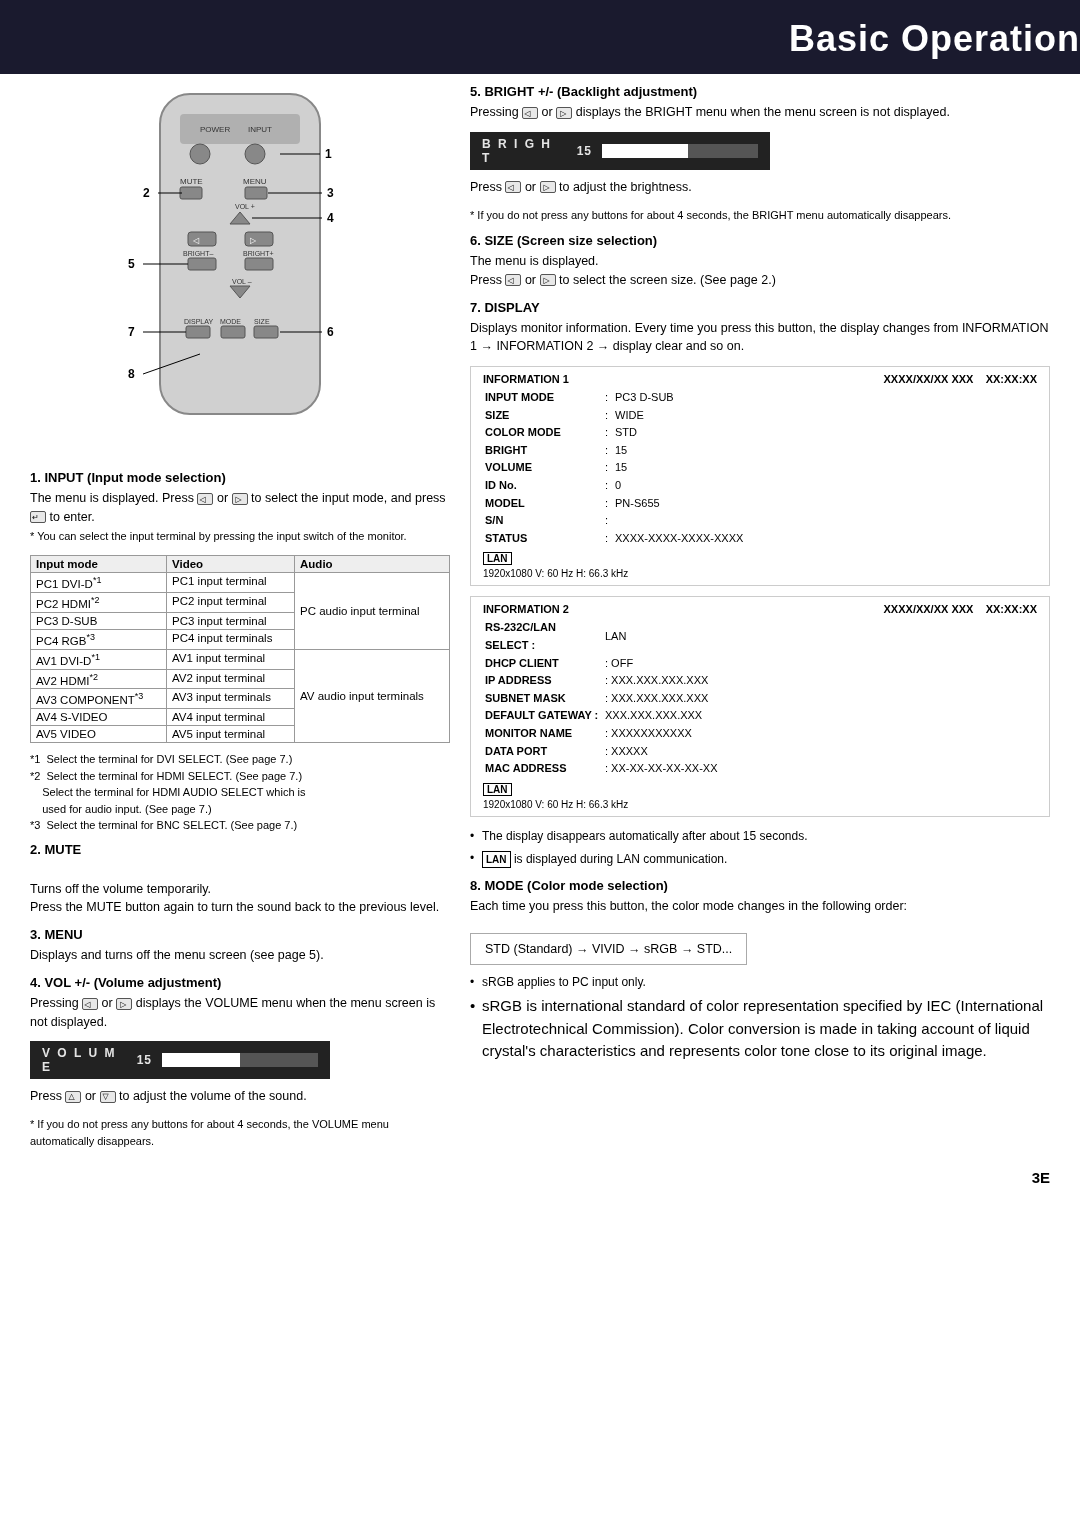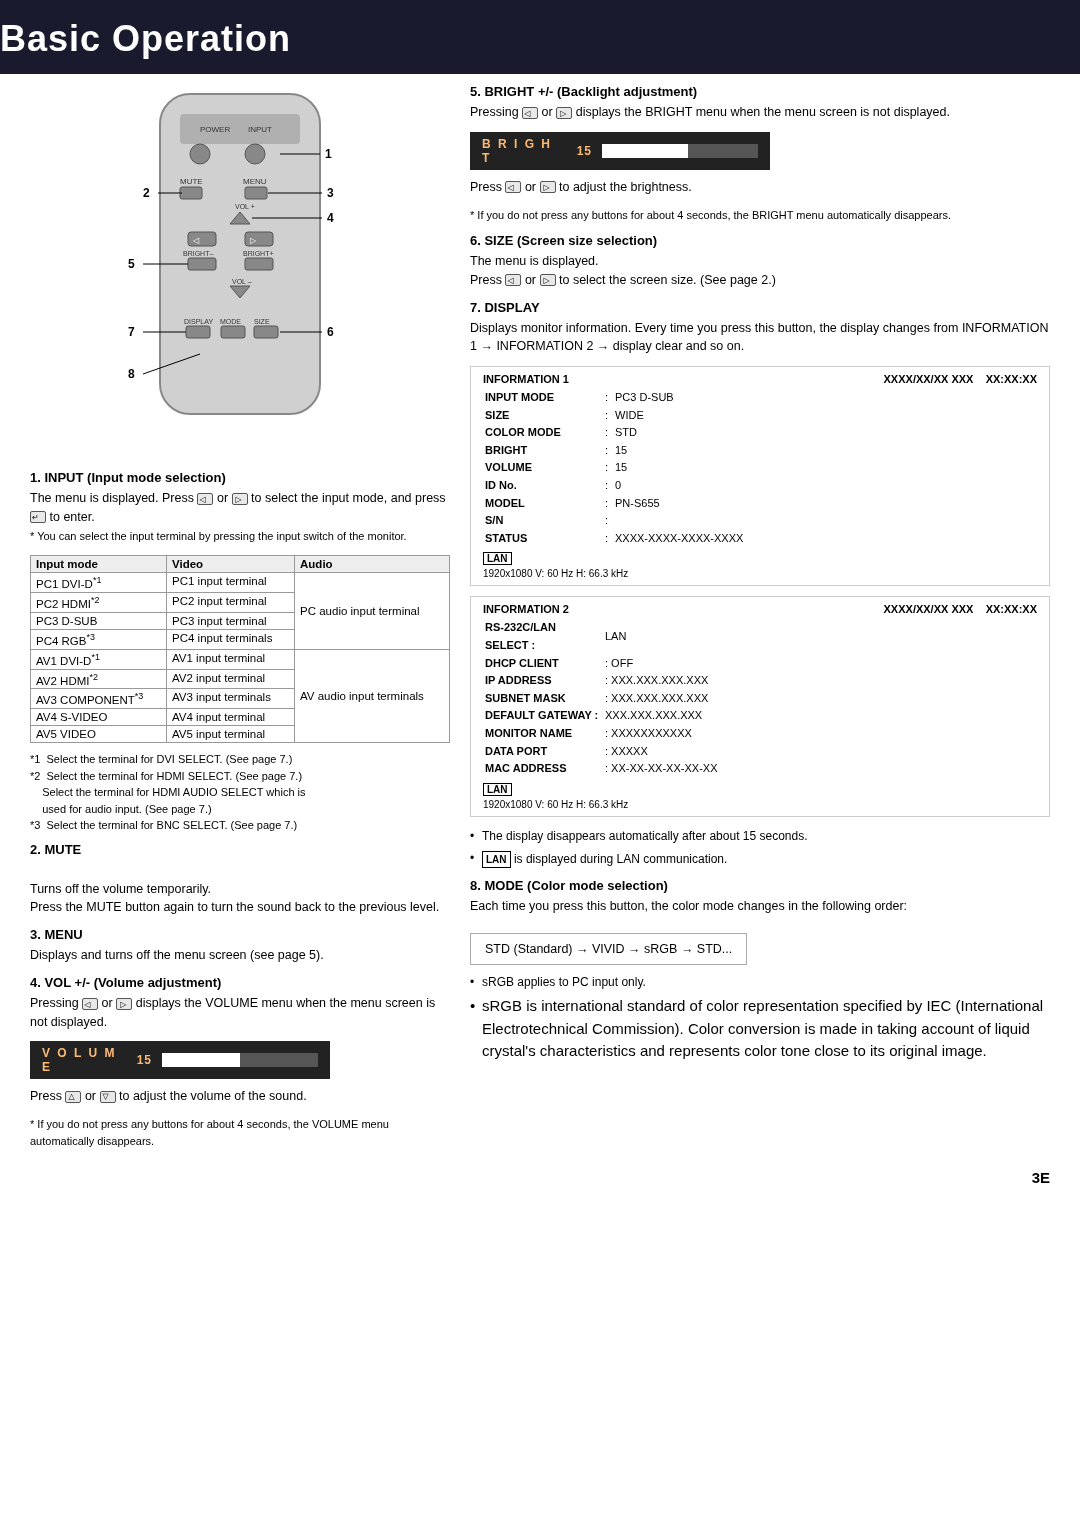--- a/index.html
+++ b/index.html
@@ -7,21 +7,21 @@
       width: 1080px;
       min-height: 1527px;
       background: #fff;
       font-family: Arial, Helvetica, sans-serif;
       font-size: 13px;
       color: #000;
     }
     .header {
       background: #1a1a2e;
       color: #fff;
-      text-align: left;
+      text-align: right;
       padding: 18px 0 14px;
       margin-bottom: 10px;
     }
     .header h1 {
       font-size: 36px;
       font-weight: bold;
       letter-spacing: 1px;
     }
     .main-content {
       display: flex;
@@ -74,21 +74,21 @@
       vertical-align: middle;
     }
     .footnotes {
       font-size: 11px;
       line-height: 1.5;
       margin-bottom: 8px;
     }
     
     .menu-display {
       background: #222;
-      color: #fdba74;
+      color: #e5e5e5;
       display: flex;
       align-items: center;
       padding: 5px 12px;
       margin: 6px 0 8px;
       font-size: 12px;
       font-weight: bold;
       letter-spacing: 1px;
       width: 300px;
     }
     .menu-display .label {

